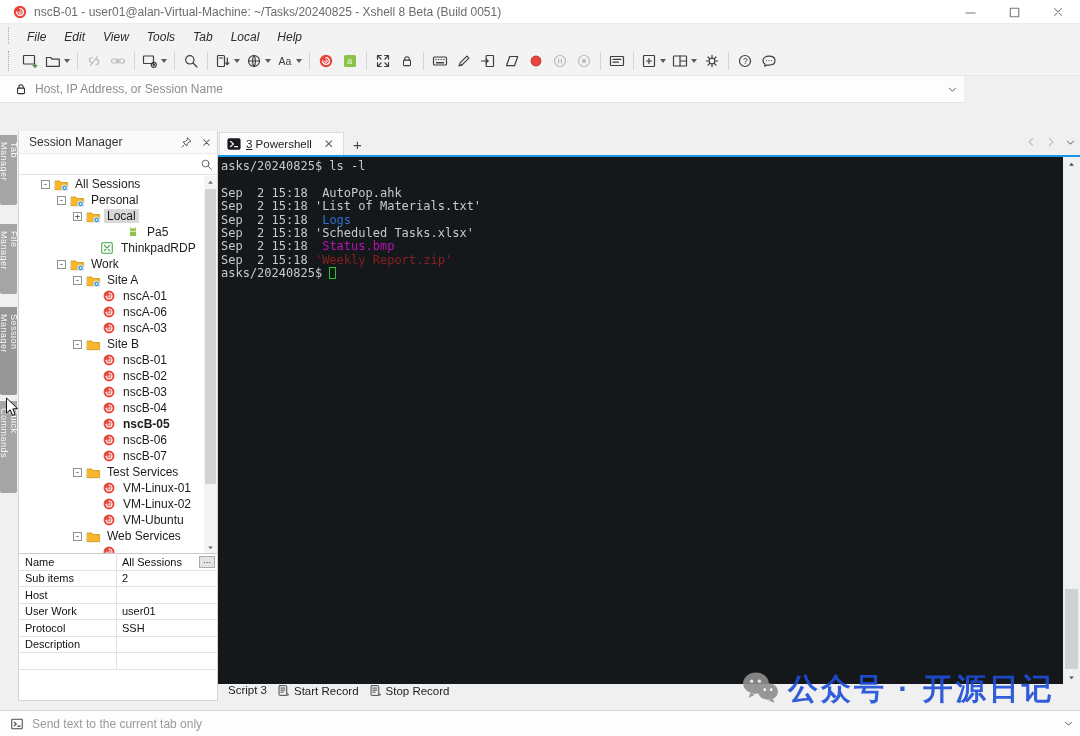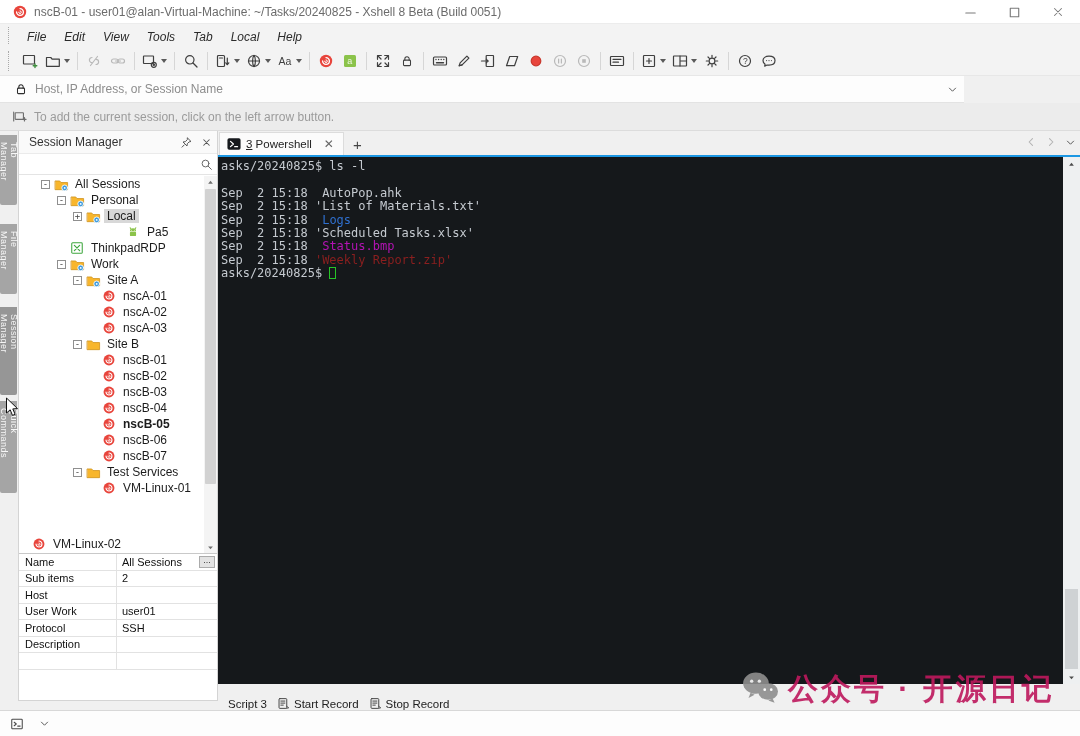--- a/index.html
+++ b/index.html
@@ -81,33 +81,33 @@
   .blueline { height:2px; background:#1c97e3; }
   .terminal { position:absolute; left:0; top:26px; width:862px; height:527px; background:#15181b; }
   .termtext { position:absolute; left:3px; top:3px; font-family:"DejaVu Sans Mono",monospace; font-size:12px; line-height:13.4px; color:#c5cad0; white-space:pre; }
   .tline { height:13.4px; }
   .cursor { display:inline-block; width:7px; height:12px; border:1px solid #27c427; vertical-align:-2px; }
   .tscroll { position:absolute; right:0; top:0; width:17px; height:100%; background:#eef0f1; }
   .tscroll .arr { position:absolute; left:0; width:17px; height:14px; color:#4c4c4c; display:flex; align-items:center; justify-content:center; }
   .tscroll .thumb { position:absolute; left:2px; width:13px; height:80px; bottom:15px; background:#cfd2d4; }
 
   
-  .scriptbar { position:absolute; left:0; top:553px; width:825px; height:26px; background:#f0f0f0; display:flex; align-items:flex-end; font-size:11.5px; color:#222; }
+  .scriptbar { position:absolute; left:0; top:553px; width:825px; height:26px; background:#f0f0f0; display:flex; align-items:flex-start; font-size:11.5px; color:#222; }
   .sb-item { display:flex; align-items:center; margin-left:10px; gap:4px; color:#222; }
   .sb-item .ic { display:flex; color:#444; }
 
   
   .sendbar { position:absolute; left:0; top:710px; width:1080px; height:26px; background:#fdfdfd; border-top:1px solid #d8d8d8; display:flex; align-items:center; }
   .sendbar .ic { margin:0 8px 0 10px; color:#4a4a4a; display:flex; }
   .send-input { flex:1; border:none; outline:none; background:transparent; font-size:12px; font-family:"Liberation Sans",sans-serif; }
   .send-input::placeholder { color:#9a9a9a; }
 
   
   .watermark { position:absolute; left:742px; top:666px; height:46px; display:flex; align-items:center; gap:10px; color:#8e8e8e; opacity:.9; z-index:50; pointer-events:none; }
-  .wm-text { font-size:30px; letter-spacing:3px; font-family:sans-serif; font-weight:600; color:#be185d; }
+  .wm-text { font-size:30px; letter-spacing:3px; font-family:sans-serif; font-weight:600; color:#1d4ed8; }
 
   .mouse-cursor { position:absolute; left:5px; top:397px; z-index:60; }
 </style>
 </head>
 <body>
 
 <div class="win">
 
   <div class="titlebar">
     <span class="app-ic">
@@ -385,30 +385,20 @@
         </svg>
       </span>
     <input class="addr-input" placeholder="Host, IP Address, or Session Name" style="">
     <span class="combo-arrow">
         <svg width="11" height="11" viewBox="0 0 16 16" fill="none" stroke="currentColor" stroke-width="1.2" stroke-linecap="round" stroke-linejoin="round">
           <path d="M3.5 6l4.5 4.5L12.5 6" stroke-width="1.4"></path>
         </svg>
       </span>
   </div>
 
-  <div class="infobar">
-    <span class="ic">
-        <svg width="15" height="15" viewBox="0 0 16 16" fill="none" stroke="currentColor" stroke-width="1.2" stroke-linecap="round" stroke-linejoin="round">
-          <path d="M1.8 3.2v9.6"></path>
-          <rect x="3.4" y="4" width="8.8" height="7" rx="0.5"></rect>
-          <path d="M13.3 9.3v3.4M11.6 11h3.4" stroke-width="1.3"></path>
-        </svg>
-      </span>
-    <span class="info-text">To add the current session, click on the left arrow button.</span>
-  </div>
 
   <div class="sidestrip" id="sidestrip">
       <div class="side-tab" style="height: 70px; margin-top: 4px;">Tab Manager</div>
       <div class="side-tab" style="height: 70px; margin-top: 19px;">File Manager</div>
       <div class="side-tab active" style="height: 88px; margin-top: 13px;">Session Manager</div>
       <div class="side-tab" style="height: 92px; margin-top: 6px;">Quick Commands</div>
     </div>
 
   <div class="panel">
     <div class="panel-hdr">
@@ -487,21 +477,21 @@
             <svg width="14" height="14" viewBox="0 0 16 16" fill="none" stroke="currentColor" stroke-width="1.2" stroke-linecap="round" stroke-linejoin="round">
               <path d="M4.5 7.2a3.5 3.5 0 0 1 7 0z" fill="#8bc34a" stroke="none"></path>
               <rect x="4.5" y="7.8" width="7" height="4.8" rx="1" fill="#8bc34a" stroke="none"></rect>
               <path d="M5.6 4.4l-.8-1.3M10.4 4.4l.8-1.3" stroke="#8bc34a"></path>
               <circle cx="6.3" cy="6" r=".5" fill="#fff" stroke="none"></circle>
               <circle cx="9.7" cy="6" r=".5" fill="#fff" stroke="none"></circle>
             </svg>
           </span>
           <span class="lbl">Pa5</span>
         </div>
-        <div class="tree-row" style="padding-left: 38px;">
+        <div class="tree-row" style="padding-left: 68px;">
           <span class="expander none"></span>
           <span class="t-ic">
             <svg width="14" height="14" viewBox="0 0 16 16" fill="none" stroke="currentColor" stroke-width="1.2" stroke-linecap="round" stroke-linejoin="round">
               <rect x="2" y="2" width="12" height="12" rx="1" fill="#fff" stroke="#3fa73f"></rect>
               <path d="M5 5l6 6M11 5l-6 6" stroke="#3fa73f" stroke-width="1.4"></path>
             </svg>
           </span>
           <span class="lbl">ThinkpadRDP</span>
         </div>
         <div class="tree-row" style="padding-left: 38px;">
@@ -539,21 +529,21 @@
         </div>
         <div class="tree-row" style="padding-left: 70px;">
           <span class="expander none"></span>
           <span class="t-ic">
             <svg width="14" height="14" viewBox="0 0 16 16" fill="none" stroke="currentColor" stroke-width="1.2" stroke-linecap="round" stroke-linejoin="round">
               <circle cx="8" cy="8" r="6.2" fill="#e8453c" stroke="none"></circle>
               <path d="M8 4.6a3.4 3.4 0 1 1-3.4 3.4" stroke="#fff" stroke-width="1.3"></path>
               <path d="M8 6.9a1.3 1.3 0 1 1-1.3 1.3" stroke="#fff" stroke-width="1"></path>
             </svg>
           </span>
-          <span class="lbl">nscA-02</span>
+          <span class="lbl">nscA-06</span>
         </div>
         <div class="tree-row" style="padding-left: 70px;">
           <span class="expander none"></span>
           <span class="t-ic">
             <svg width="14" height="14" viewBox="0 0 16 16" fill="none" stroke="currentColor" stroke-width="1.2" stroke-linecap="round" stroke-linejoin="round">
               <circle cx="8" cy="8" r="6.2" fill="#e8453c" stroke="none"></circle>
               <path d="M8 4.6a3.4 3.4 0 1 1-3.4 3.4" stroke="#fff" stroke-width="1.3"></path>
               <path d="M8 6.9a1.3 1.3 0 1 1-1.3 1.3" stroke="#fff" stroke-width="1"></path>
             </svg>
           </span>
@@ -658,21 +648,21 @@
           <span class="expander none"></span>
           <span class="t-ic">
             <svg width="14" height="14" viewBox="0 0 16 16" fill="none" stroke="currentColor" stroke-width="1.2" stroke-linecap="round" stroke-linejoin="round">
               <circle cx="8" cy="8" r="6.2" fill="#e8453c" stroke="none"></circle>
               <path d="M8 4.6a3.4 3.4 0 1 1-3.4 3.4" stroke="#fff" stroke-width="1.3"></path>
               <path d="M8 6.9a1.3 1.3 0 1 1-1.3 1.3" stroke="#fff" stroke-width="1"></path>
             </svg>
           </span>
           <span class="lbl">VM-Linux-01</span>
         </div>
-        <div class="tree-row" style=" margin-top: 40px;">
+        <div class="tree-row" style="padding-left: 70px;">
           <span class="expander none"></span>
           <span class="t-ic">
             <svg width="14" height="14" viewBox="0 0 16 16" fill="none" stroke="currentColor" stroke-width="1.2" stroke-linecap="round" stroke-linejoin="round">
               <circle cx="8" cy="8" r="6.2" fill="#e8453c" stroke="none"></circle>
               <path d="M8 4.6a3.4 3.4 0 1 1-3.4 3.4" stroke="#fff" stroke-width="1.3"></path>
               <path d="M8 6.9a1.3 1.3 0 1 1-1.3 1.3" stroke="#fff" stroke-width="1"></path>
             </svg>
           </span>
           <span class="lbl">VM-Linux-02</span>
         </div>
@@ -810,20 +800,21 @@
     </div>
   </div>
 
   <div class="sendbar">
     <span class="ic">
         <svg width="14" height="14" viewBox="0 0 16 16" fill="none" stroke="currentColor" stroke-width="1.2" stroke-linecap="round" stroke-linejoin="round">
           <rect x="2" y="2.5" width="12" height="11" rx="1"></rect>
           <path d="M4.8 6l2.4 2-2.4 2M8.8 10.4h2.8"></path>
         </svg>
       </span>
+    <input class="send-input" placeholder="Send text to the current tab only" style="">
     <span class="combo-arrow">
         <svg width="11" height="11" viewBox="0 0 16 16" fill="none" stroke="currentColor" stroke-width="1.2" stroke-linecap="round" stroke-linejoin="round">
           <path d="M3.5 6l4.5 4.5L12.5 6" stroke-width="1.4"></path>
         </svg>
       </span>
   </div>
 
   <div class="watermark">
     <span><svg width="36" height="36" viewBox="0 0 16 16" fill="none" stroke="currentColor" stroke-width="1.2" stroke-linecap="round" stroke-linejoin="round">
           <ellipse cx="6.2" cy="6.3" rx="5.7" ry="4.7" fill="currentColor" stroke="none"></ellipse>

